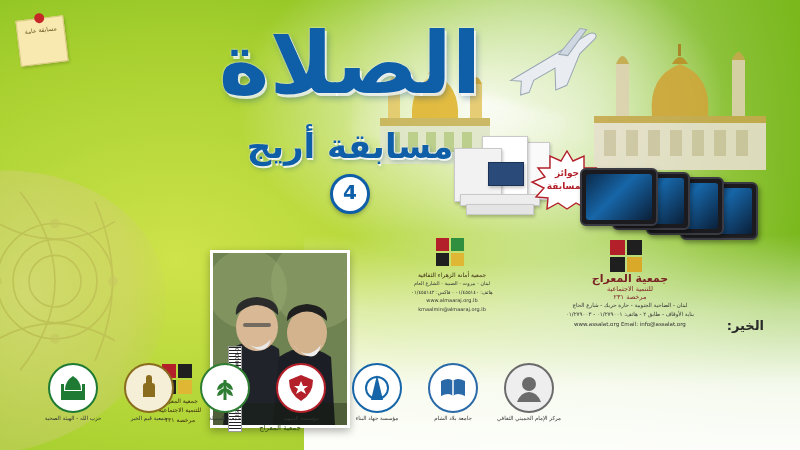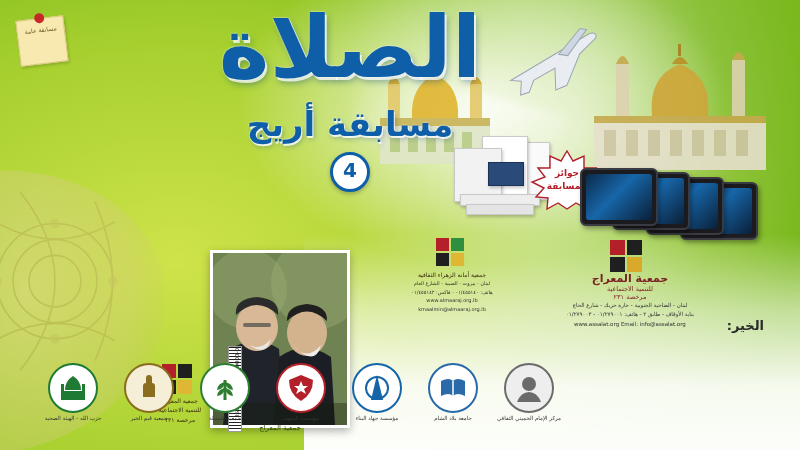--- a/index.html
+++ b/index.html
@@ -48,29 +48,29 @@
   .corner-note .pin{
     position:absolute;left:50%;top:-6px;transform:translateX(-50%);
     width:10px;height:10px;border-radius:50%;background:#c62828;
   }
   .corner-note .nt{
     position:absolute;inset:6px 4px auto 4px;text-align:center;
     font-size:6px;color:#6b5a20;line-height:1.5;
   }
 
   
-  .title-wrap{position:absolute;right:300px;top:2px;width:300px;text-align:center;}
+  .title-wrap{position:absolute;right:300px;top:18px;width:300px;text-align:center;}
   .title-main{
     font-family:"DejaVu Sans","Liberation Sans",sans-serif;
     font-size:86px;line-height:1.05;font-weight:bold;color:#0f5fa8;
     text-shadow:0 0 2px #ffffff, 2px 3px 0 rgba(255,255,255,.75), 3px 5px 6px rgba(0,60,120,.35);
     letter-spacing:-2px;
   }
   .title-sub{
-    margin-top:12px;font-size:34px;font-weight:bold;color:#0f5fa8;
+    margin-top:18px;font-size:34px;font-weight:bold;color:#0f5fa8;
     text-shadow:0 0 2px #fff, 1px 2px 0 rgba(255,255,255,.8), 2px 3px 5px rgba(0,60,120,.3);
   }
   .edition{
     margin:8px auto 0;width:34px;height:34px;border-radius:50%;
     background:#ffffff;border:3px solid #0f5fa8;color:#0f5fa8;
     font-size:20px;font-weight:bold;line-height:30px;text-align:center;
     box-shadow:0 2px 4px rgba(0,0,0,.25);
   }
 
   

